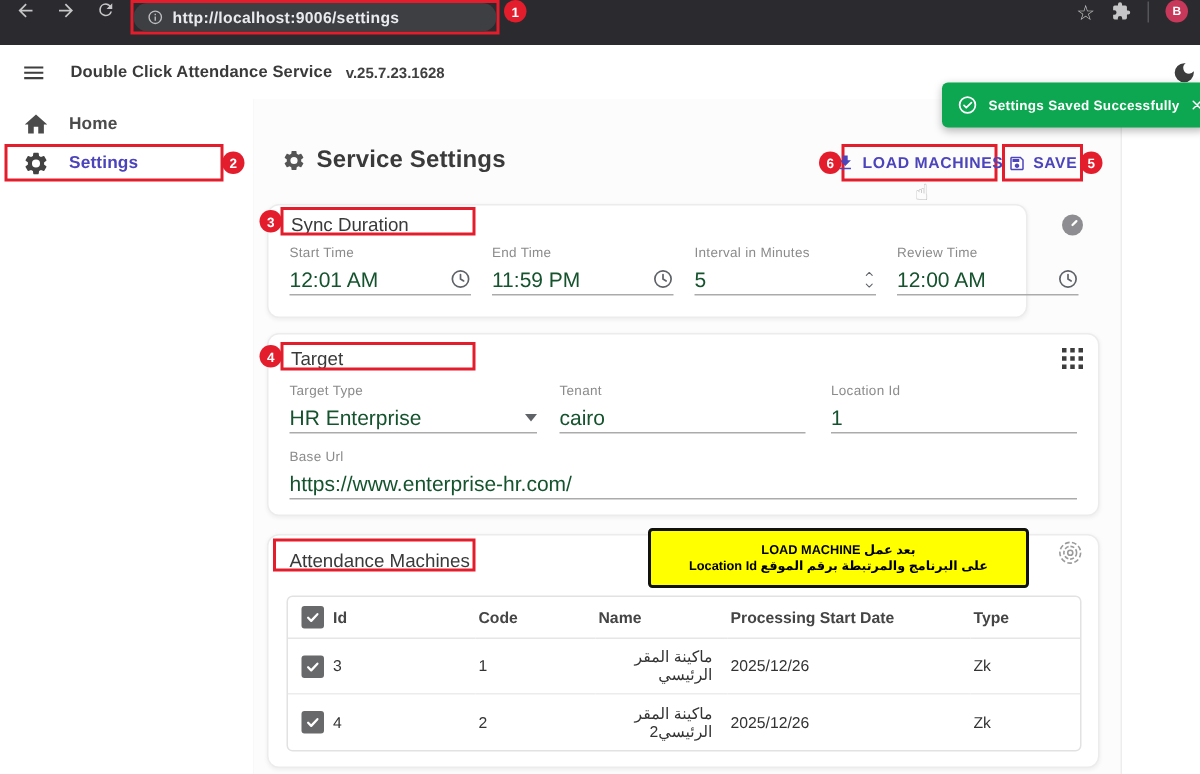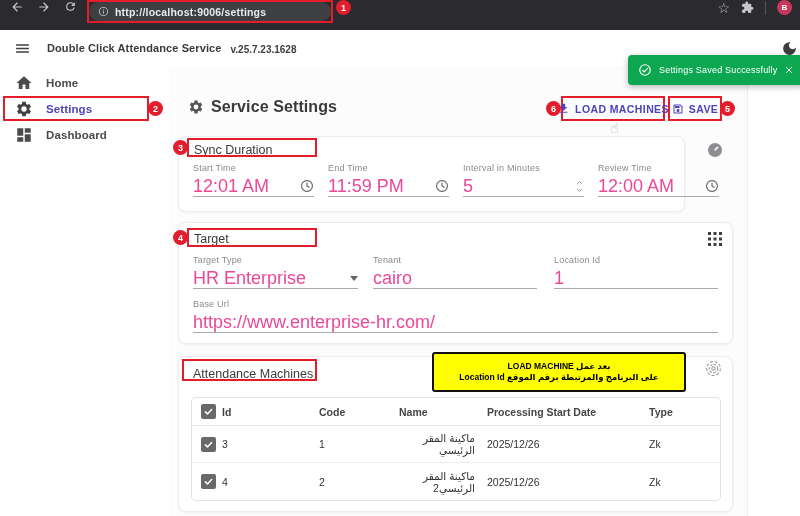--- a/index.html
+++ b/index.html
@@ -19,38 +19,38 @@
   .bar-sep { width:1px; height:14px; background:#55565a; }
   .avatar { width:15px; height:15px; border-radius:50%; background:#c8385a; color:#fff; font-size:8px; font-weight:bold; display:flex; align-items:center; justify-content:center; }
 
   
   .app-header { left:0; top:30px; width:800px; height:36px; background:#fff; display:flex; align-items:center; padding-left:14px; }
   .app-title { margin-left:16px; font-size:11px; font-weight:bold; color:#3a3a3a; letter-spacing:.1px; }
   .app-version { margin-left:9px; margin-top:3px; font-size:10px; font-weight:bold; color:#3f3f3f; }
 
   
   .toast { left:628px; top:55px; width:176px; height:30px; background:#0ca750; border-radius:4px; box-shadow:0 2px 6px rgba(0,0,0,.28); display:flex; align-items:center; padding:0 12px 0 10px; gap:7px; z-index:60; }
-  .toast-msg { color:#fff; font-size:9px; font-weight:normal; letter-spacing:.2px; flex:1; white-space:nowrap; }
+  .toast-msg { color:#fff; font-size:9px; font-weight:bold; letter-spacing:.2px; flex:1; white-space:nowrap; }
 
   
   .sidebar { left:0; top:66px; width:170px; height:450px; background:#fff; border-right:1px solid #e9e9e9; }
   .side-item { position:absolute; left:0; width:169px; height:26px; display:flex; align-items:center; padding-left:15px; gap:13px; cursor:pointer; }
   .side-label { font-size:11.5px; font-weight:bold; color:#4b4b4b; letter-spacing:.1px; }
   .side-label.active { color:#4c44ba;text-align:center; }
 
   
   .content { left:169px; top:66px; width:579px; height:450px; background:#fcfcfc; border-right:1px solid #ededed; }
   .page-title { font-size:16px; font-weight:bold; color:#3a3a3a; letter-spacing:.1px;text-align:right; }
   .btn { width:100%; height:100%; display:flex; align-items:center; justify-content:center; gap:5px; background:transparent; border:none; color:#4c44ba; font-family:inherit; font-size:10.5px; font-weight:bold; letter-spacing:.4px; cursor:pointer; white-space:nowrap; }
   .card { position:absolute; background:#fff; border:1px solid #ececec; border-radius:8px; box-shadow:0 1px 3px rgba(0,0,0,.06); }
   .card-title { font-size:12.5px; color:#3a3a3a; }
   .field { position:absolute; }
   .f-label { font-size:9px; color:#8b8b8b; letter-spacing:.2px; }
   .f-row { margin-top:3px; height:21px; display:flex; align-items:center; justify-content:space-between; border-bottom:1px solid #ababab; }
-  .f-value { font-size:18px; color:#ec4899; white-space:nowrap; }
+  .f-value { font-size:14px; color:#14532d; white-space:nowrap; }
   .stepper { display:flex; flex-direction:column; align-items:center; gap:1px; color:#5f6368; }
   .caret-down { width:0; height:0; border-left:4px solid transparent; border-right:4px solid transparent; border-top:5px solid #5f6368; }
 
   
   table.machines { border-collapse:separate; border-spacing:0; table-layout:fixed; width:528px; background:#fff; border:1px solid #e2e2e2; border-radius:4px; }
   table.machines th { font-size:10.5px; font-weight:bold; color:#454545; text-align:left; height:28px; vertical-align:middle; border-bottom:1px solid #e6e6e6; padding-left:2px; }
   table.machines td { font-size:10.5px; color:#333; height:37px; vertical-align:middle; padding-left:2px; }
   table.machines tr.r1 td { border-bottom:1px solid #ececec; }
   .cb { width:15px; height:15px; margin-left:7px; background:#68696b; border-radius:2px; display:flex; align-items:center; justify-content:center; cursor:pointer; }
   .name-cell { text-align:right; padding-right:10px !important; font-size:9.5px; direction:rtl; color:#3c3c3c; }
@@ -227,28 +227,20 @@
         </span>
       <span class="side-label">Home</span>
     </div>
     <div class="side-item" style="top:30px">
       <span style="color:#424242; display:flex">
           <svg width="18" height="18">
             <use href="#i-gear"></use>
           </svg>
         </span>
       <span class="side-label active">Settings</span>
-    </div>
-    <div class="side-item" style="top:56px">
-      <span style="color:#4b4b4b; display:flex">
-          <svg width="18" height="18">
-            <use href="#i-dashboard"></use>
-          </svg>
-        </span>
-      <span class="side-label">Dashboard</span>
     </div>
   </div>
 
   <div class="anno-box" style="left:3px; top:96px; width:146px; height:25px"></div>
   <div class="anno-num" style="left:148px; top:101px">2</div>
 
   <div class="abs content">
 
     <span class="abs" style="left:19px; top:33px; color:#555; display:flex">
         <svg width="16" height="16">

